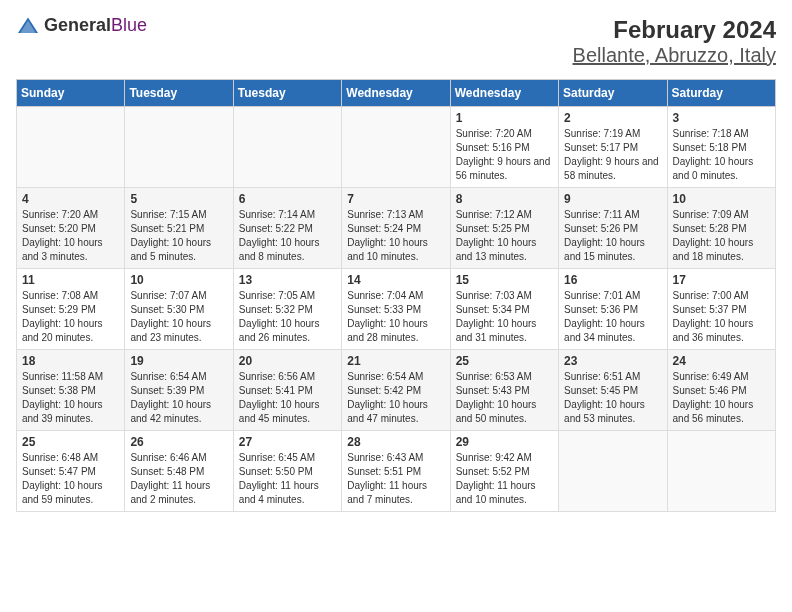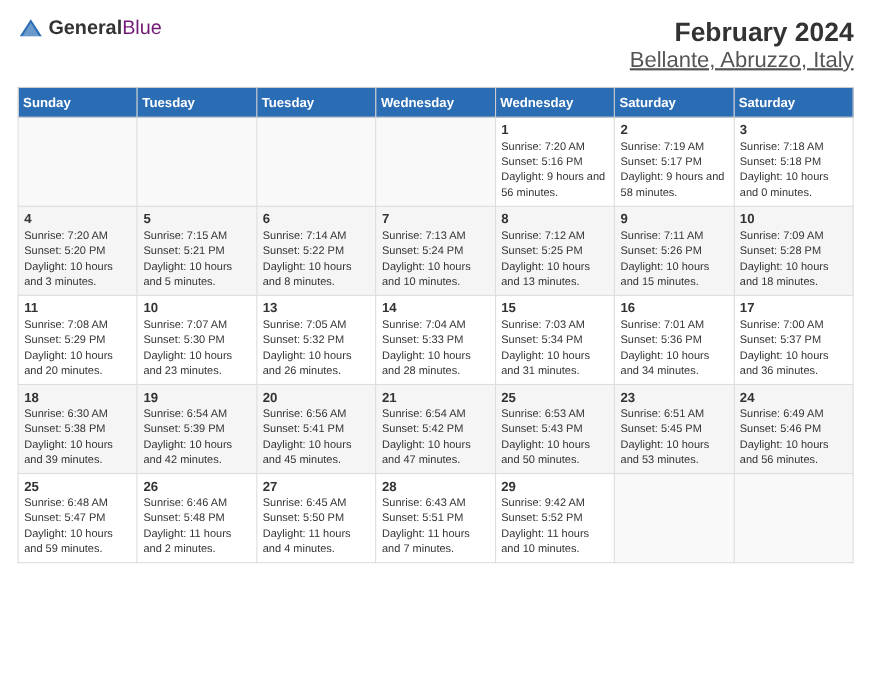--- a/index.html
+++ b/index.html
@@ -257,21 +257,21 @@
           <span class="day-num">17</span>
           <div class="day-info">Sunrise: 7:00 AM
 Sunset: 5:37 PM
 Daylight: 10 hours
 and 36 minutes.</div>
         </td>
       </tr>
       <tr>
         <td>
           <span class="day-num">18</span>
-          <div class="day-info">Sunrise: 6:30 AM
+          <div class="day-info">Sunrise: 11:58 AM
 Sunset: 5:38 PM
 Daylight: 10 hours
 and 39 minutes.</div>
         </td>
         <td>
           <span class="day-num">19</span>
           <div class="day-info">Sunrise: 6:54 AM
 Sunset: 5:39 PM
 Daylight: 10 hours
 and 42 minutes.</div>

